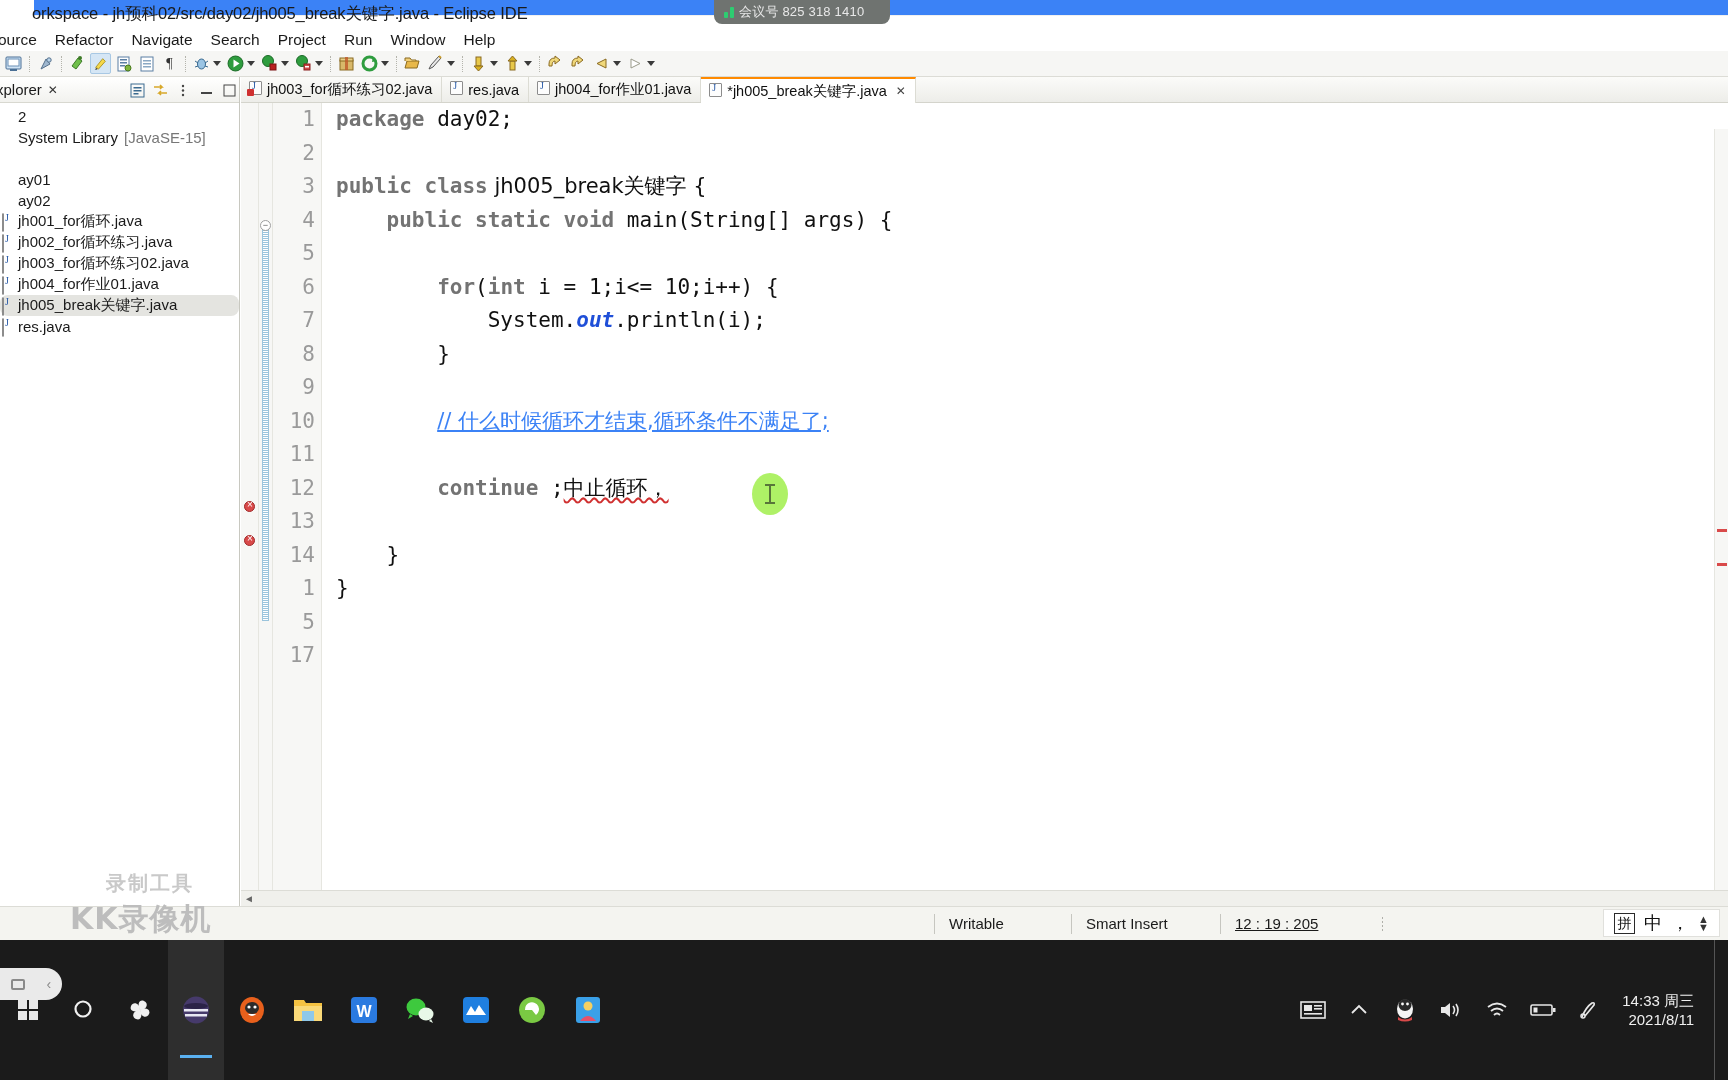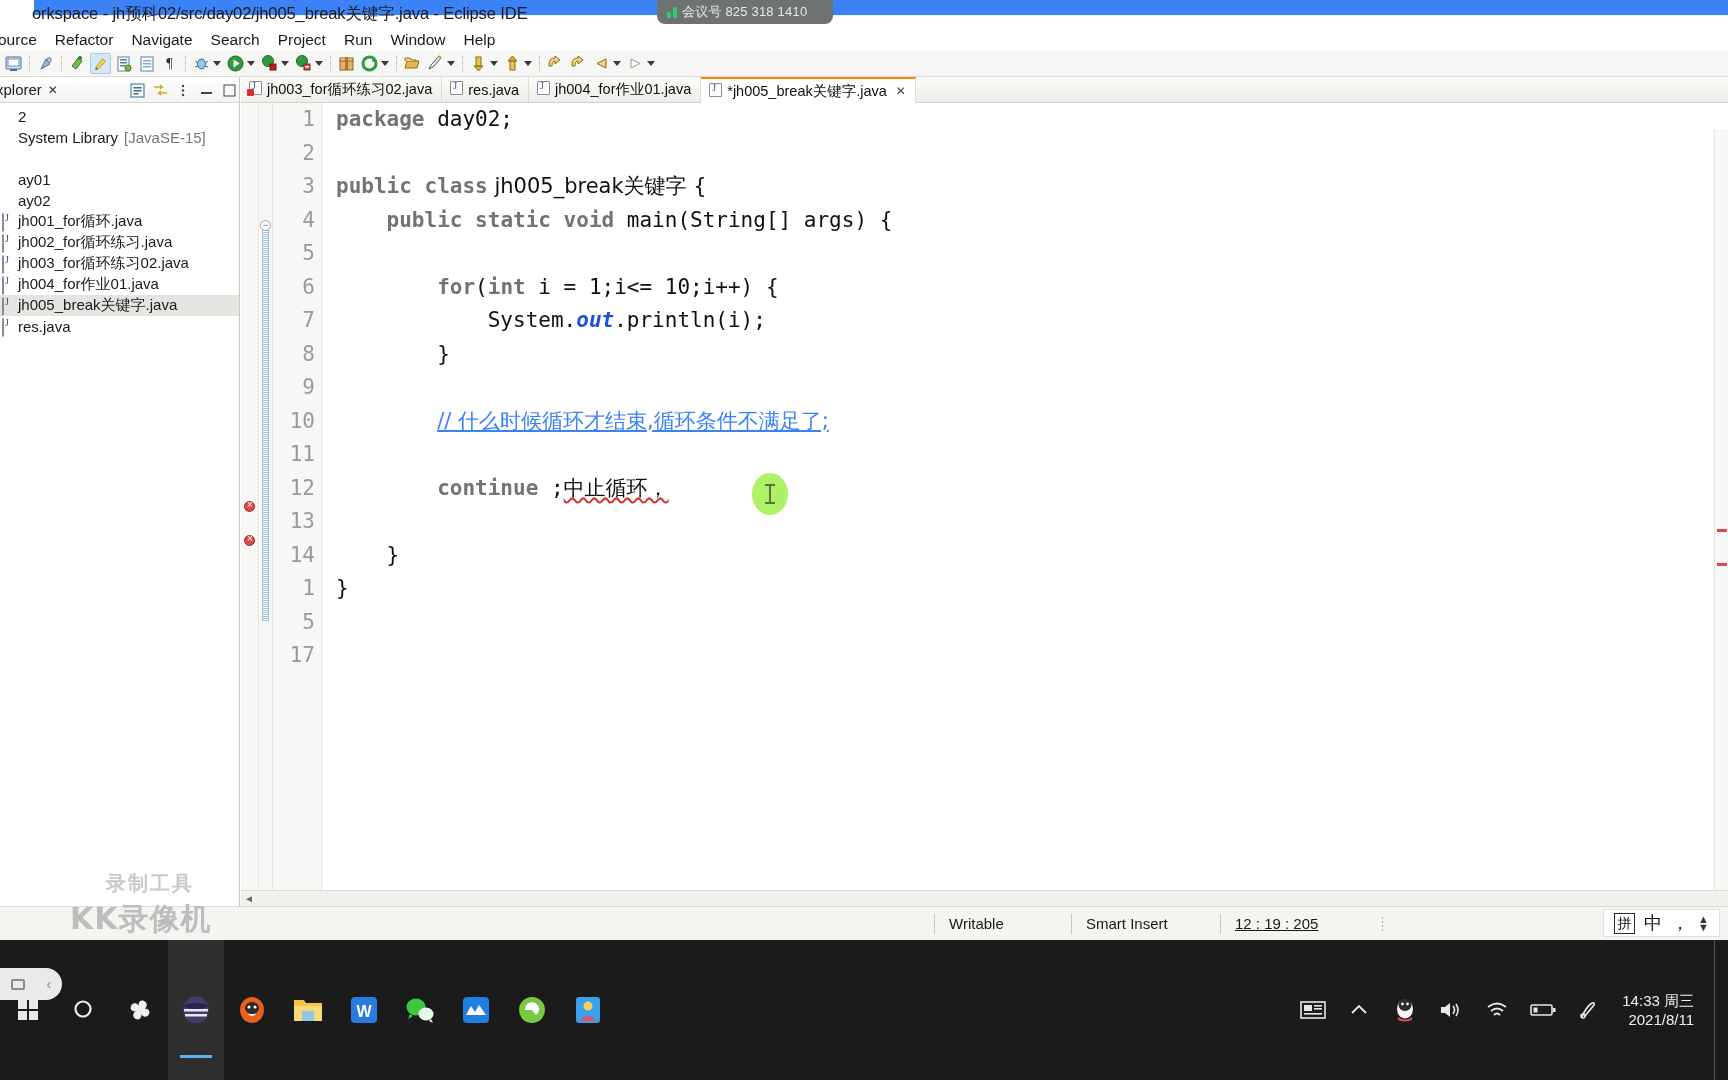--- a/index.html
+++ b/index.html
@@ -30,21 +30,21 @@
   }
   .win-btn {
     width: 52px; height: 29px; display: flex;
     align-items: center; justify-content: center;
     font-size: 15px; color: #222;
   }
   .win-btn .bar { display:block; width: 14px; height: 1.5px; background: #222; }
 
   
   .meeting-badge {
-    position: absolute; left: 657px; top: 0px; width: 176px; height: 24px;
+    position: absolute; left: 714px; top: 0px; width: 176px; height: 24px;
     background: #6f7370; border-radius: 0 0 8px 8px;
     display: flex; align-items: center; gap: 5px;
     padding-left: 10px;
     z-index: 60;
   }
   .mb-bars { display:flex; align-items:flex-end; gap:2px; height: 12px; }
   .mb-bars i { display:block; width:4px; background:#2ecc71; border-radius:1px; }
   .mb-bars i:nth-child(1){ height:6px; }
   .mb-bars i:nth-child(2){ height:11px; }
   .meeting-text { font-size: 13px; color: #e8e8e8; white-space: nowrap; letter-spacing: 0.2px; }
@@ -104,21 +104,21 @@
     display: flex; align-items: center; gap: 7px;
   }
   .ex-tool { width: 16px; height: 16px; display:flex; align-items:center; justify-content:center; }
   .tree { padding-top: 3px; }
   .tree-row {
     height: 21px; display: flex; align-items: center;
     font-size: 15px; color: #1a1a1a; white-space: nowrap;
     padding-left: 0px;
   }
   .tree-row .ti { width: 15px; height: 15px; margin-right: 3px; flex: none; position: relative;}
-  .tree-row.sel { background: #e4e4e0; }
+  .tree-row.sel { background: #e4e4e0; border-radius: 8px; }
   .tree-row .muted { color: #777; }
 
   
   .ic-java {
     width: 13px; height: 14px; border: 1px solid #8c8c8c; background: #fdfdfd;
     border-radius: 1px; position: relative;
   }
   .ic-java::after {
     content: "J"; position: absolute; left: 2px; top: -2px;
     font-size: 10px; color: #2b5ca8; font-family: "Liberation Serif", serif;

